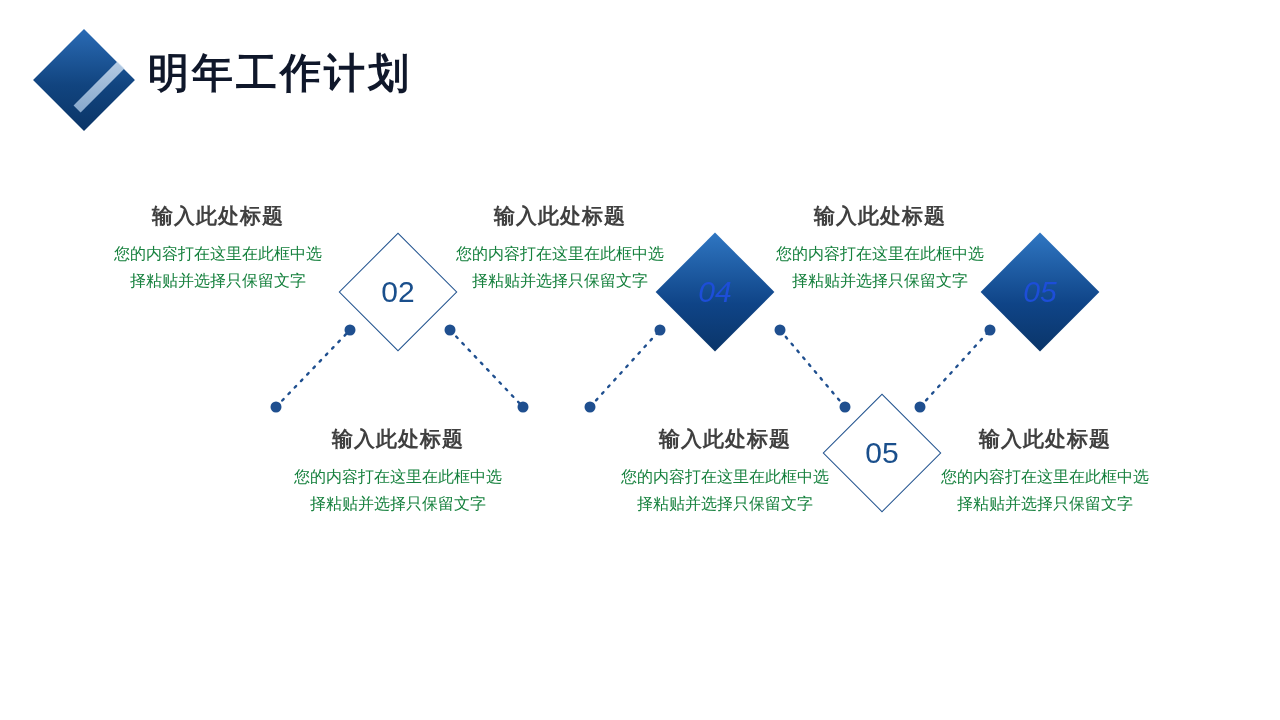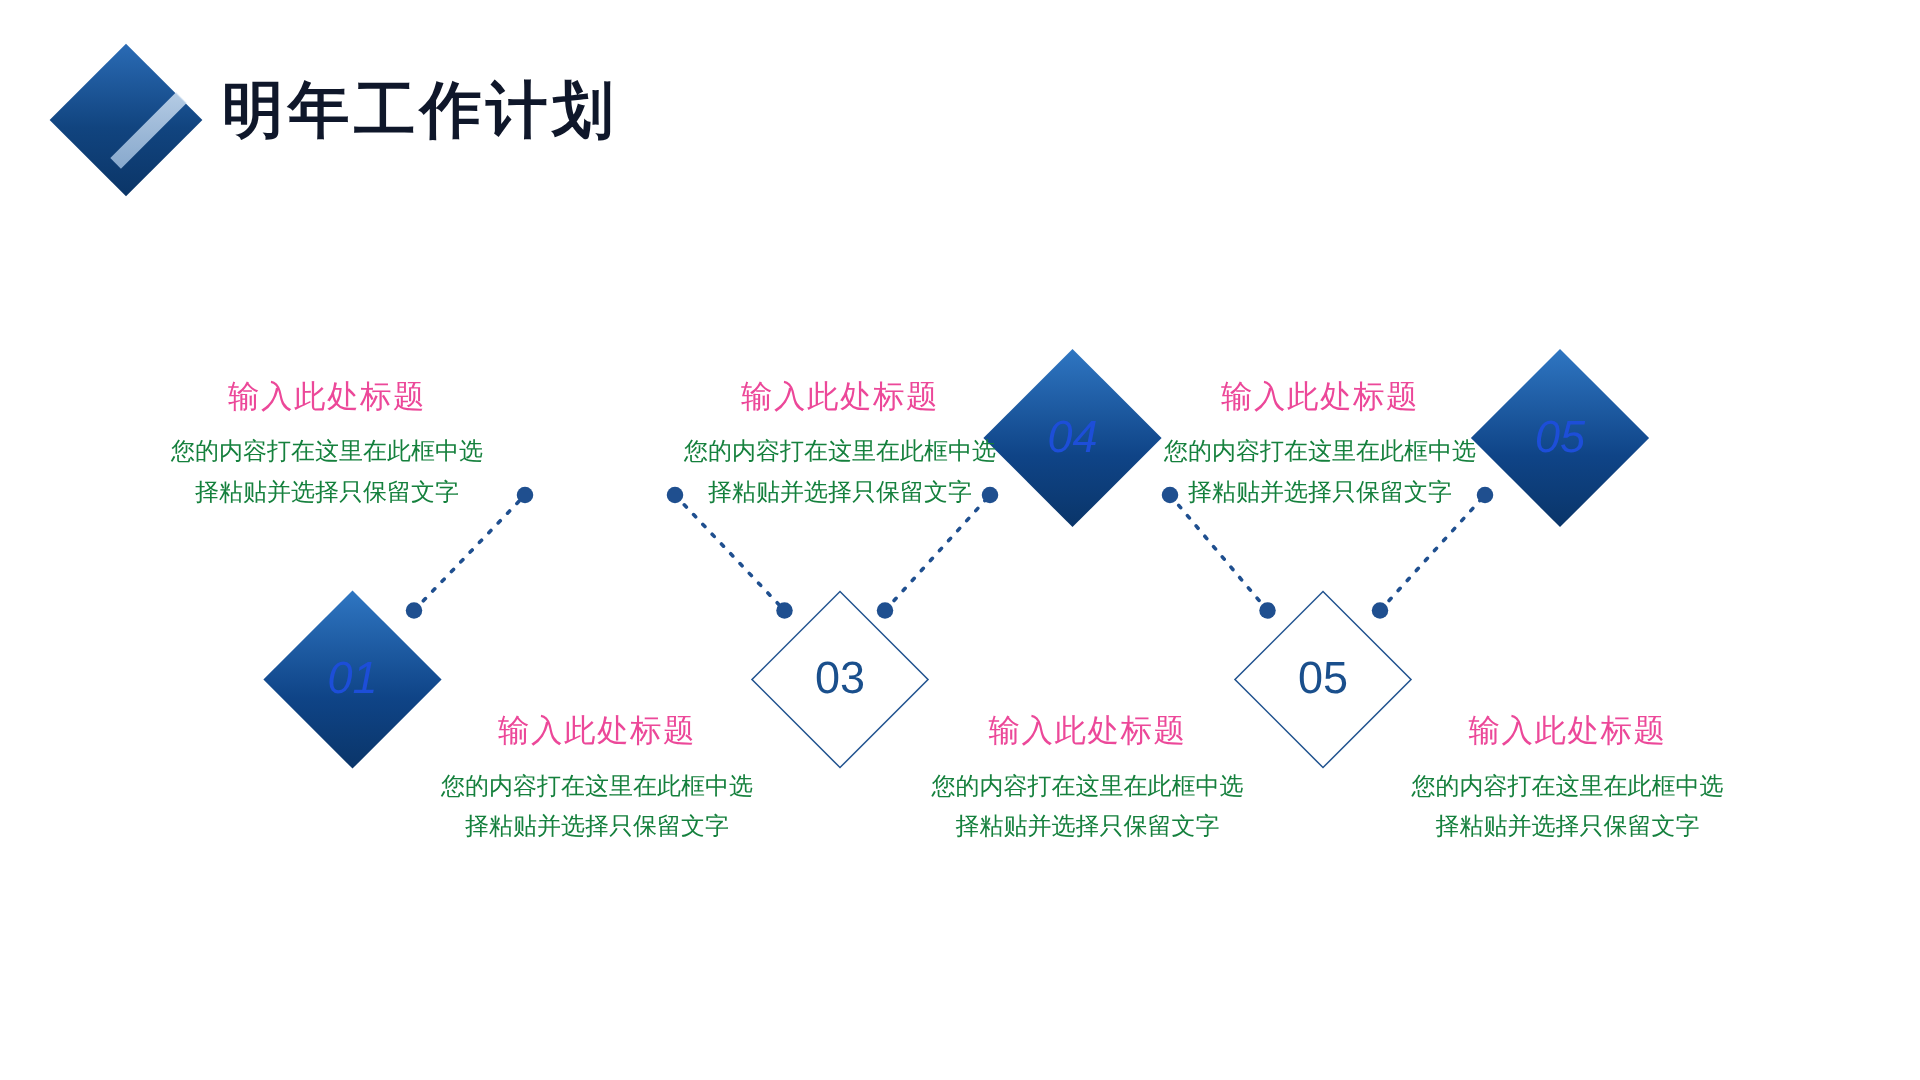--- a/index.html
+++ b/index.html
@@ -119,26 +119,25 @@
   .node.outline .num { color: #1a4f8c; }
 
   
   .txt {
     position: absolute;
     width: 210px;
     text-align: center;
   }
   .txt .h {
     font-size: 21px;
-    font-weight: normal;
-    color: #ec4899;
+    font-weight: bold;
+    color: #404040;
     letter-spacing: 1px;
     margin-bottom: 10px;
     font-family: "Liberation Serif", "DejaVu Serif", serif;
-    margin-top: 48px;
   }
   .txt .b {
     font-size: 16px;
     line-height: 27px;
     color: #15803d;
     font-family: "Liberation Serif", "DejaVu Serif", serif;
   }
 </style>
 </head>
 <body>
@@ -169,38 +168,34 @@
       <circle cx="523" cy="267" r="5.5"></circle>
       <circle cx="590" cy="267" r="5.5"></circle>
       <circle cx="660" cy="190" r="5.5"></circle>
       <circle cx="780" cy="190" r="5.5"></circle>
       <circle cx="845" cy="267" r="5.5"></circle>
       <circle cx="920" cy="267" r="5.5"></circle>
       <circle cx="990" cy="190" r="5.5"></circle>
     </g>
   </svg>
 
-  <div class="node filled" style="left:180px; top:258px;">
-    <div class="dia"></div>
-    <div class="num">01</div>
-  </div>
   <div class="txt" style="left:293px; top:285px;">
     <div class="h">输入此处标题</div>
     <div class="b">您的内容打在这里在此框中选择粘贴并选择只保留文字</div>
   </div>
 
+  <div class="node outline" style="left:343px; top:97px;">
+    <div class="dia"></div>
+    <div class="num">02</div>
+  </div>
   <div class="txt" style="left:113px; top:62px;">
     <div class="h">输入此处标题</div>
     <div class="b">您的内容打在这里在此框中选择粘贴并选择只保留文字</div>
   </div>
 
-  <div class="node outline" style="left:505px; top:258px;">
-    <div class="dia"></div>
-    <div class="num">03</div>
-  </div>
   <div class="txt" style="left:620px; top:285px;">
     <div class="h">输入此处标题</div>
     <div class="b">您的内容打在这里在此框中选择粘贴并选择只保留文字</div>
   </div>
 
   <div class="node filled" style="left:660px; top:97px;">
     <div class="dia"></div>
     <div class="num">04</div>
   </div>
   <div class="txt" style="left:455px; top:62px;">

